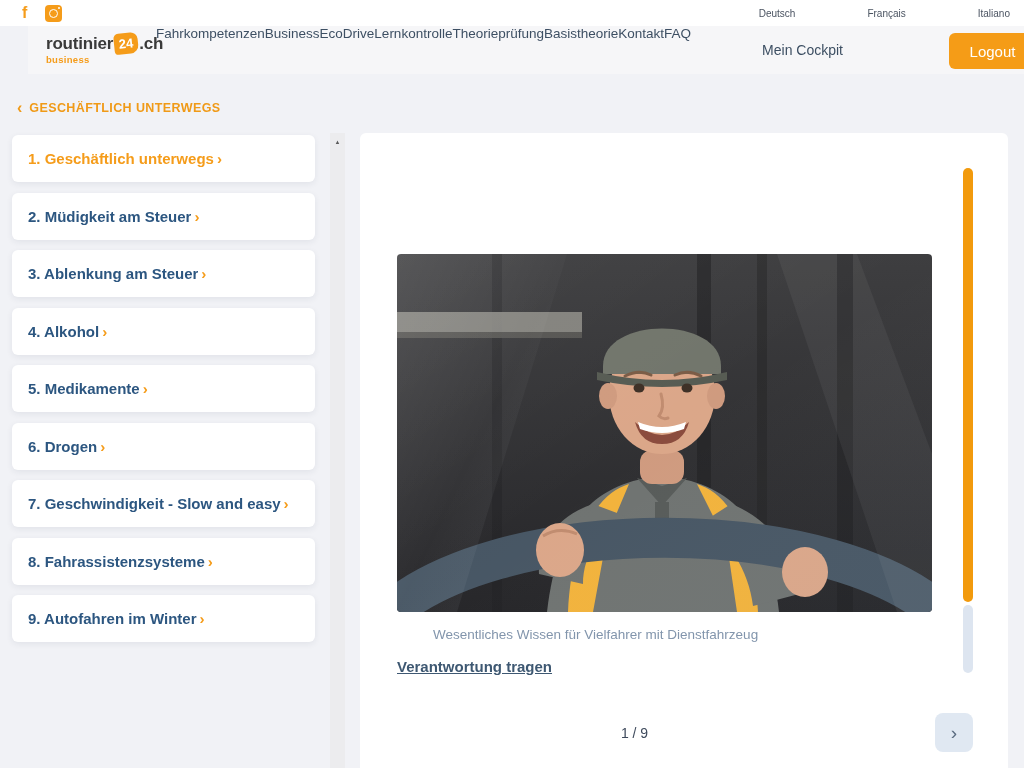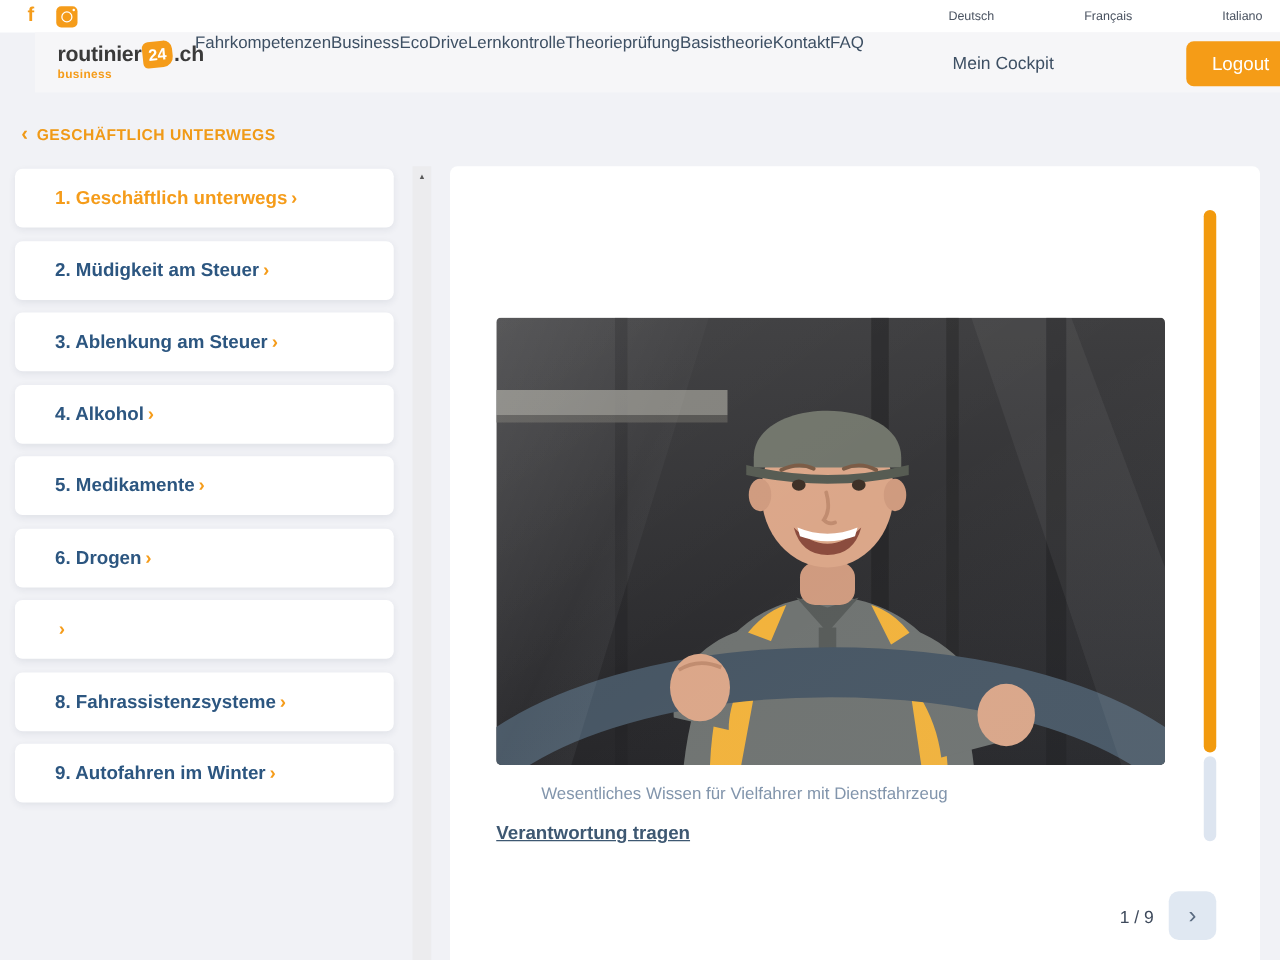--- a/index.html
+++ b/index.html
@@ -39,21 +39,21 @@
 
   
   .breadcrumb { position:absolute; left:17px; top:101px; display:flex; align-items:center; gap:7px;
     color:#f09a17; cursor:pointer; }
   .bc-chevron { font-size:16px; line-height:12px; font-weight:bold; }
   .bc-label { font-size:12.5px; font-weight:bold; letter-spacing:0.4px; }
 
   
   .sidebar { position:absolute; left:12px; top:135px; width:303px; display:flex; flex-direction:column; gap:10.5px; }
   .side-card { height:47px; background:#ffffff; border-radius:6px; box-shadow:0 2px 6px rgba(40,50,80,0.08);
-    display:flex; align-items:center; padding:0 32px; cursor:pointer; }
+    display:flex; align-items:center; padding:0 16px; cursor:pointer; }
   .side-label { font-size:15px; color:#2c5680; font-weight:bold; white-space:nowrap; overflow:hidden; }
   .side-card.active .side-label { color:#f59c1a; }
   .side-chevron { color:#f59c1a; font-size:15px; font-weight:bold; margin-left:3px; }
 
   
   .side-scroll { position:absolute; left:330px; top:133px; width:15px; height:635px; background:#ececee; }
   .side-scroll-up { position:absolute; left:0; top:2px; width:15px; height:13px; display:flex;
     align-items:center; justify-content:center; font-size:6px; color:#5a5a5a; cursor:pointer; }
 
   
@@ -63,22 +63,22 @@
   .page-title { font-size:29px; font-weight:bold; color:#35587d; letter-spacing:-0.3px; }
   .audio-btn { width:36px; height:36px; background:#dee7f3; border-radius:4px; display:flex;
     align-items:center; justify-content:center; cursor:pointer; margin-top:4px; }
   .subtitle { position:absolute; left:37px; top:224px; font-size:15px; color:#35587d; }
 
   .hero { position:absolute; left:37px; top:121px; width:535px; height:358px; border-radius:4px;
     overflow:hidden; }
   .caption { position:absolute; left:37px; top:494px; font-size:13.5px; color:#8295ac;margin-left:36px; }
   .section-heading { position:absolute; left:37px; top:525px; font-size:15px; font-weight:bold; color:#3e5872;text-decoration:underline; }
 
-  .pager-count { position:absolute; left:0; top:592px; width:549px; text-align:right;
-    font-size:14px; color:#3e4a5c;margin-left:14px; }
+  .pager-count { position:absolute; left:0; top:592px; width:549px; text-align:center;
+    font-size:14px; color:#3e4a5c; }
   .next-btn { position:absolute; left:575px; top:580px; width:38px; height:39px; background:#e0e8f2;
     border:none; border-radius:8px; color:#5a6b80; font-size:19px; cursor:pointer;
     display:flex; align-items:center; justify-content:center; font-family:inherit; }
 
   .progress-orange { position:absolute; left:603px; top:35px; width:10px; height:434px;
     background:#f29a0d; border-radius:6px; }
   .progress-track { position:absolute; left:603px; top:472px; width:10px; height:68px;
     background:#dde5f0; border-radius:6px; cursor:pointer; }
 </style>
 </head>
@@ -145,20 +145,21 @@
     </div>
     <div class="side-card">
       <span class="side-label">5. Medikamente</span>
       <span class="side-chevron">›</span>
     </div>
     <div class="side-card">
       <span class="side-label">6. Drogen</span>
       <span class="side-chevron">›</span>
     </div>
     <div class="side-card">
+      <span class="side-label">7. Geschwindigkeit - Slow and easy</span>
       <span class="side-chevron">›</span>
     </div>
     <div class="side-card">
       <span class="side-label">8. Fahrassistenzsysteme</span>
       <span class="side-chevron">›</span>
     </div>
     <div class="side-card">
       <span class="side-label">9. Autofahren im Winter</span>
       <span class="side-chevron">›</span>
     </div>

